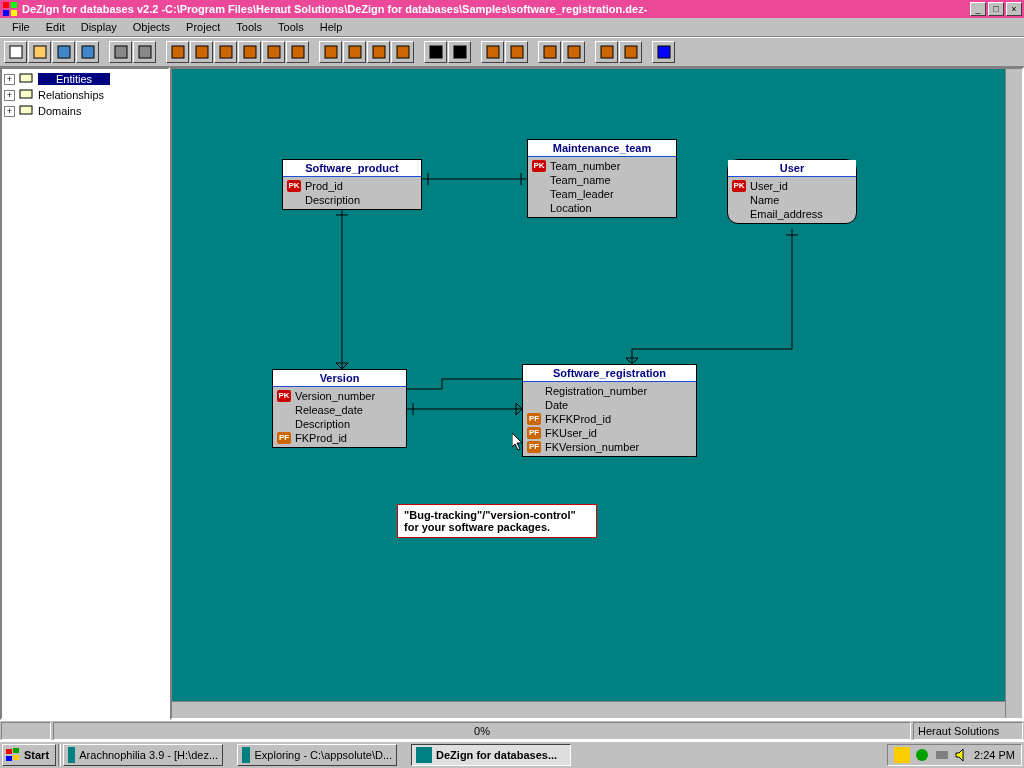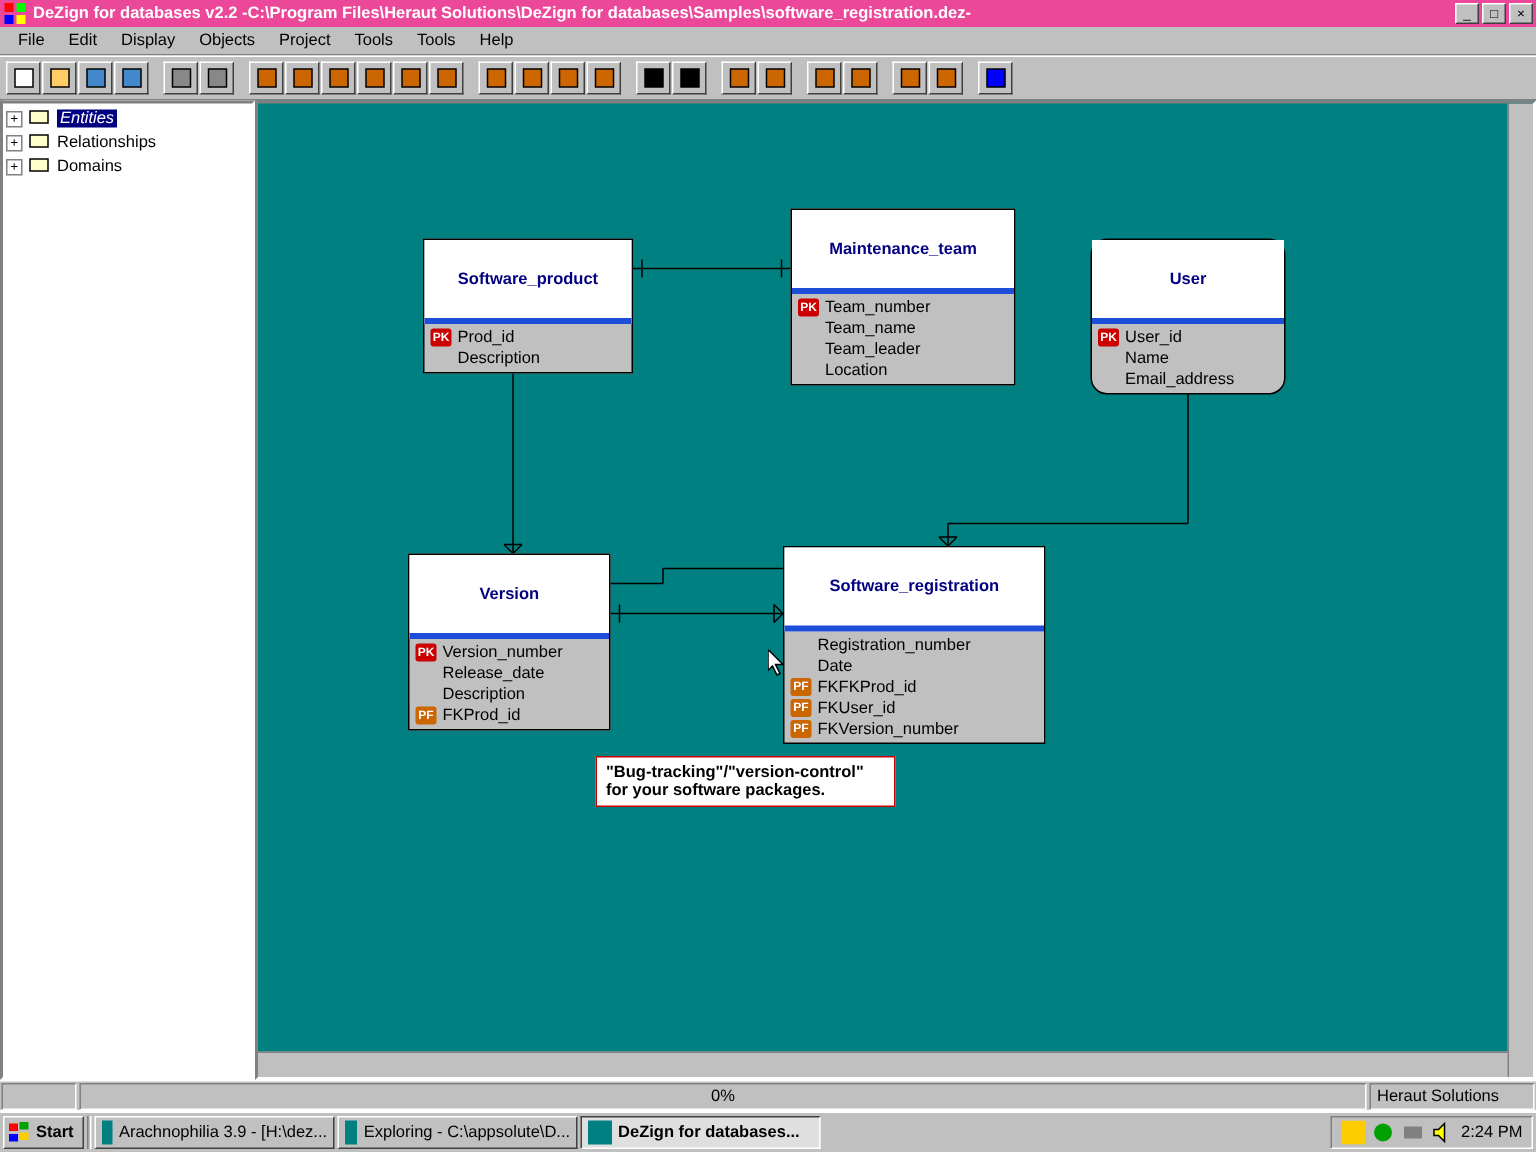--- a/index.html
+++ b/index.html
@@ -19,29 +19,29 @@
 .toolbar .tbtn { width: 23px; height: 22px; border: 1px solid; border-color: #fff #404040 #404040 #fff; background: #c0c0c0; display: flex; align-items: center; justify-content: center; }
 .toolbar .sep { width: 8px; }
 .toolbar svg { width: 16px; height: 16px; }
 
 .main { display: flex; height: 653px; }
 .sidebar { width: 170px; background: #fff; border: 2px solid; border-color: #808080 #fff #fff #808080; overflow: auto; }
 .tree { padding: 2px; }
 .treeitem { display: flex; align-items: center; height: 16px; font-size: 11px; }
 .treeitem .exp { width: 11px; height: 11px; border: 1px solid #808080; text-align: center; line-height: 9px; font-size: 9px; margin-right: 4px; }
 .treeitem .ticon { width: 16px; height: 12px; margin-right: 3px; display: inline-block; }
-.treeitem.selected .label { background: #000080; color: #fff; padding: 0 2px; font-style: italic; }
+.treeitem.selected .label { background: #000080; color: #fff; padding: 0 18px; }
 
 .canvas-wrap { flex: 1; background: #008080; border: 2px solid; border-color: #808080 #fff #fff #808080; position: relative; overflow: hidden; }
 .canvas { position: relative; width: 100%; height: 100%; }
 .canvas::after { content: ""; position: absolute; right: 0; top: 0; bottom: 0; width: 16px; background: #c0c0c0; border-left: 1px solid #808080; }
 .canvas::before { content: ""; position: absolute; left: 0; right: 16px; bottom: 0; height: 16px; background: #c0c0c0; border-top: 1px solid #808080; }
 
 .entity { position: absolute; background: #c0c0c0; border: 1px solid #000; }
-.entity .ehdr { background: #fff; color: #000080; font-weight: bold; text-align: center; padding: 20px 4px; border-bottom: 4px solid #1d4ed8; font-size: 11px; }
+.entity .ehdr { background: #fff; color: #000080; font-weight: bold; text-align: center; padding: 2px 4px; border-bottom: 1px solid #1d4ed8; font-size: 11px; }
 .entity .ebody { padding: 2px 0; }
 .entity .erow { display: flex; align-items: center; padding: 1px 4px; font-size: 11px; }
 .entity .badge { width: 14px; height: 12px; border-radius: 2px; font-size: 8px; font-weight: bold; color: #fff; text-align: center; line-height: 12px; margin-right: 4px; }
 .entity .badge.pk { background: #cc0000; }
 .entity .badge.fk { background: #cc6600; }
 .entity .badge.none { visibility: hidden; }
 
 .note { position: absolute; background: #fff; border: 1px solid #cc0000; padding: 4px 6px; font-size: 11px; font-weight: bold; width: 200px; }
 
 svg.rel-lines { position: absolute; left: 0; top: 0; width: 100%; height: 100%; pointer-events: none; }
@@ -408,21 +408,21 @@
       <svg viewBox="0 0 16 16">
           <rect x="1" y="2" width="6" height="5" fill="#ff0000"></rect>
           <rect x="8" y="1" width="6" height="5" fill="#00a000"></rect>
           <rect x="1" y="9" width="6" height="5" fill="#0000ff"></rect>
           <rect x="8" y="8" width="6" height="5" fill="#ffcc00"></rect>
         </svg>
     </span>
     <span>Start</span>
   </div>
   <div class="tasksep"></div>
-  <div id="taskbtns" style="display:flex;gap:2px">
+  <div id="taskbtns" style="display:flex;gap:14px">
       <div class="taskbtn">
         <span class="ticon"></span>
         <span>Arachnophilia 3.9 - [H:\dez...</span>
       </div>
       <div class="taskbtn">
         <span class="ticon"></span>
         <span>Exploring - C:\appsolute\D...</span>
       </div>
       <div class="taskbtn active">
         <span class="ticon"></span>

